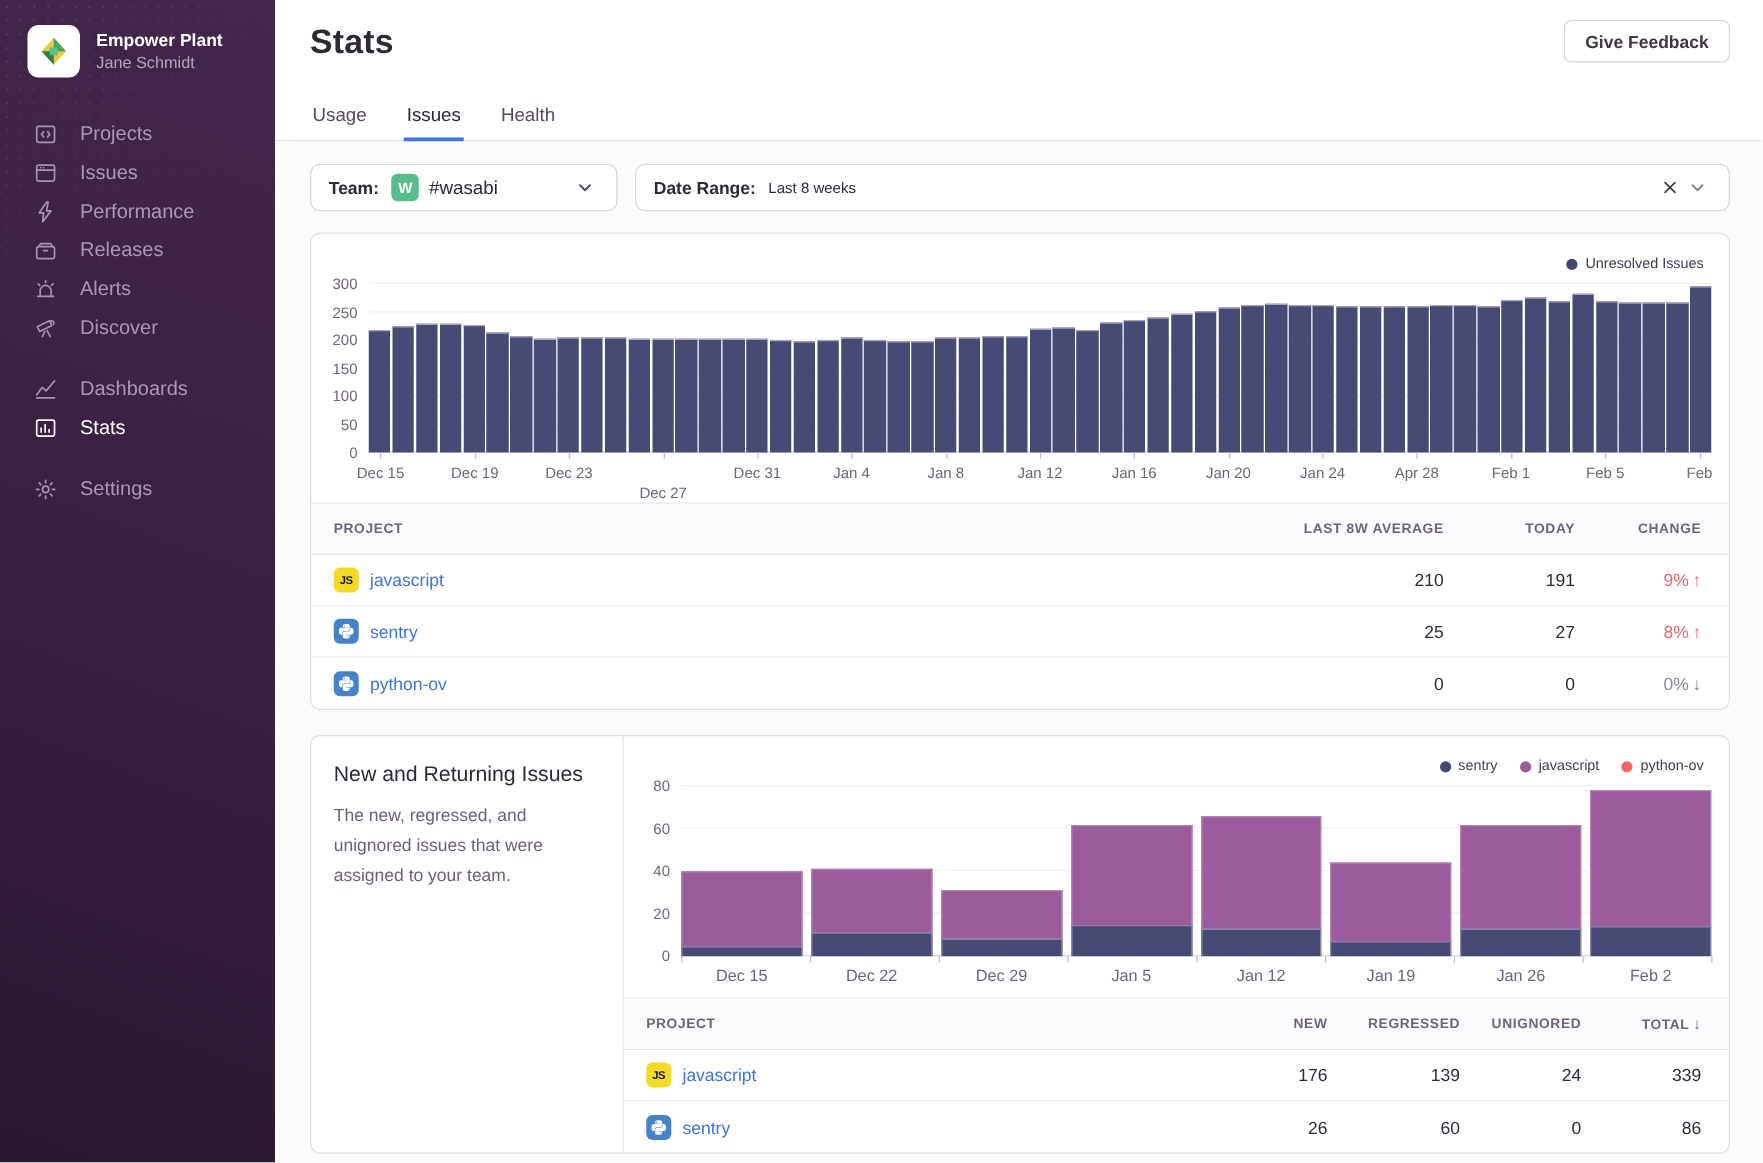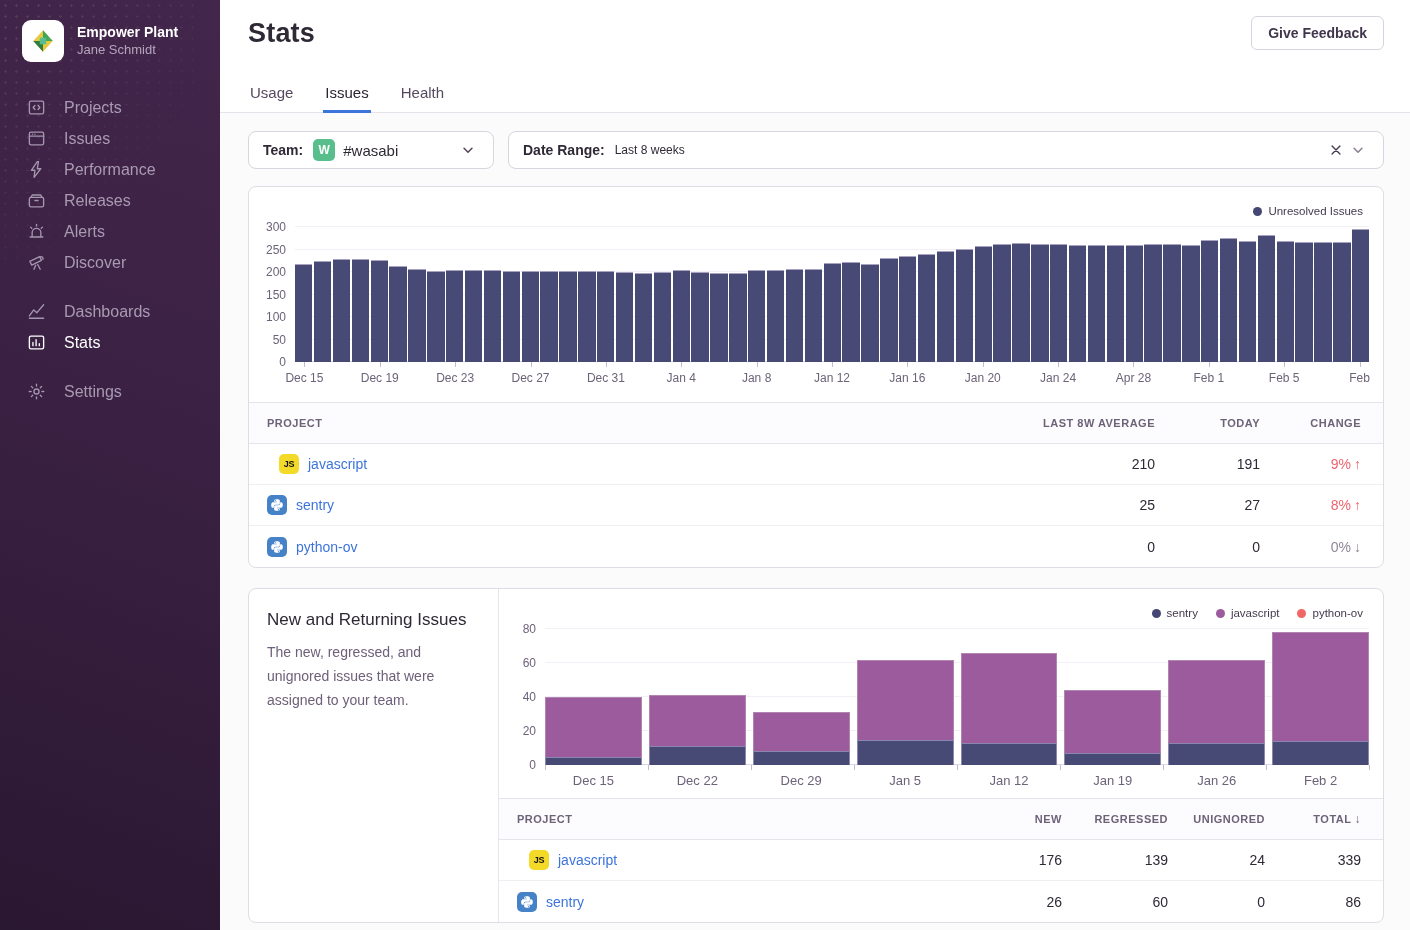--- a/index.html
+++ b/index.html
@@ -119,21 +119,21 @@
   .t2 .trow { grid-template-columns:1fr 120px 106px 97px 96px; }
   .thead { height:41px; background:#fcfbfd; border-bottom:1px solid #e7e3ea;
            font-size:11px; font-weight:700; letter-spacing:.5px; color:#6d6379; }
   .tbody .trow { height:41px; border-bottom:1px solid #f0edf3; font-size:14px; }
   .tbody .trow:last-child { border-bottom:none; }
   .cell-num { text-align:right; color:#2f2936; font-variant-numeric:tabular-nums; }
   .thead .cell-num { color:#6d6379; }
   .proj-cell { display:flex; align-items:center; gap:9px; }
   .proj-link { color:#3c74db; text-decoration:none; cursor:pointer; }
   .proj-icon { width:20px; height:20px; border-radius:5px; display:flex; align-items:center; justify-content:center; flex:0 0 auto; }
-  .proj-icon.js { background:#f3d928; color:#111; font-size:9px; font-weight:800; letter-spacing:-.3px;margin-left:12px; }
+  .proj-icon.js { background:#f3d928; color:#111; font-size:9px; font-weight:800; letter-spacing:-.3px; }
   .proj-icon.py { background:#4682c8; }
   .change-up { color:#ee6470; text-align:right; }
   .change-down { color:#8f8599; text-align:right; }
   .arrow { font-size:14px; margin-left:3px; }
   .sort-arrow { margin-left:3px; font-size:12px; }
 </style>
 </head>
 <body>
 
 <div class="sidebar">
@@ -368,21 +368,21 @@
             </div>
         </div>
         <div class="xlabels" id="xlabels1">
             <span class="xtick" style="left: 0.877193%;"></span>
             <span class="xlab" style="left: 0.877193%;">Dec 15</span>
             <span class="xtick" style="left: 7.89474%;"></span>
             <span class="xlab" style="left: 7.89474%;">Dec 19</span>
             <span class="xtick" style="left: 14.9123%;"></span>
             <span class="xlab" style="left: 14.9123%;">Dec 23</span>
             <span class="xtick" style="left: 21.9298%;"></span>
-            <span class="xlab" style="left: 21.9298%;">Dec 27</span>
+            <span class="xlab" style="left: 21.9298%; margin-top: 16px;">Dec 27</span>
             <span class="xtick" style="left: 28.9474%;"></span>
             <span class="xlab" style="left: 28.9474%;">Dec 31</span>
             <span class="xtick" style="left: 35.9649%;"></span>
             <span class="xlab" style="left: 35.9649%;">Jan 4</span>
             <span class="xtick" style="left: 42.9825%;"></span>
             <span class="xlab" style="left: 42.9825%;">Jan 8</span>
             <span class="xtick" style="left: 50%;"></span>
             <span class="xlab" style="left: 50%;">Jan 12</span>
             <span class="xtick" style="left: 57.0175%;"></span>
             <span class="xlab" style="left: 57.0175%;">Jan 16</span>

